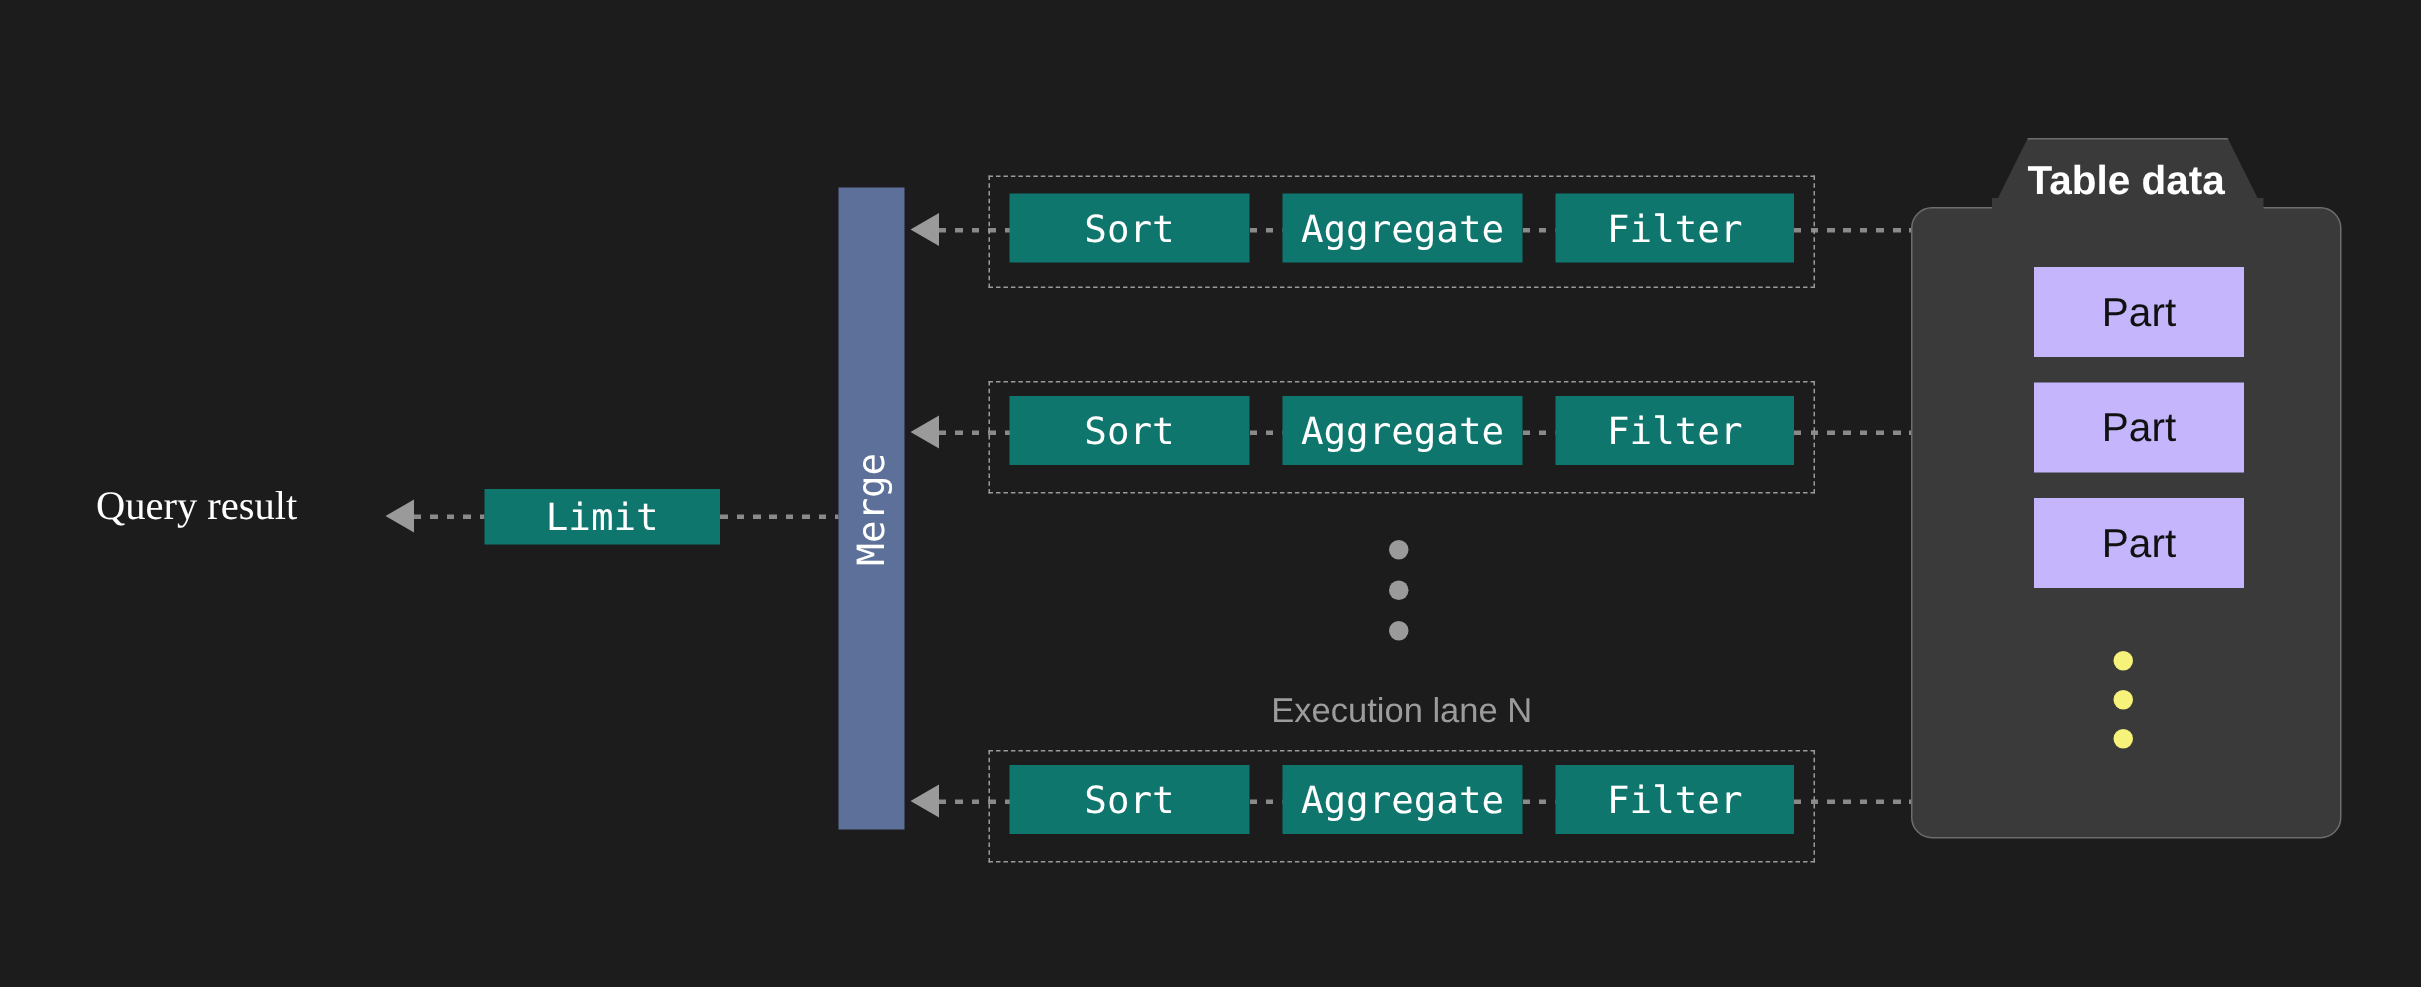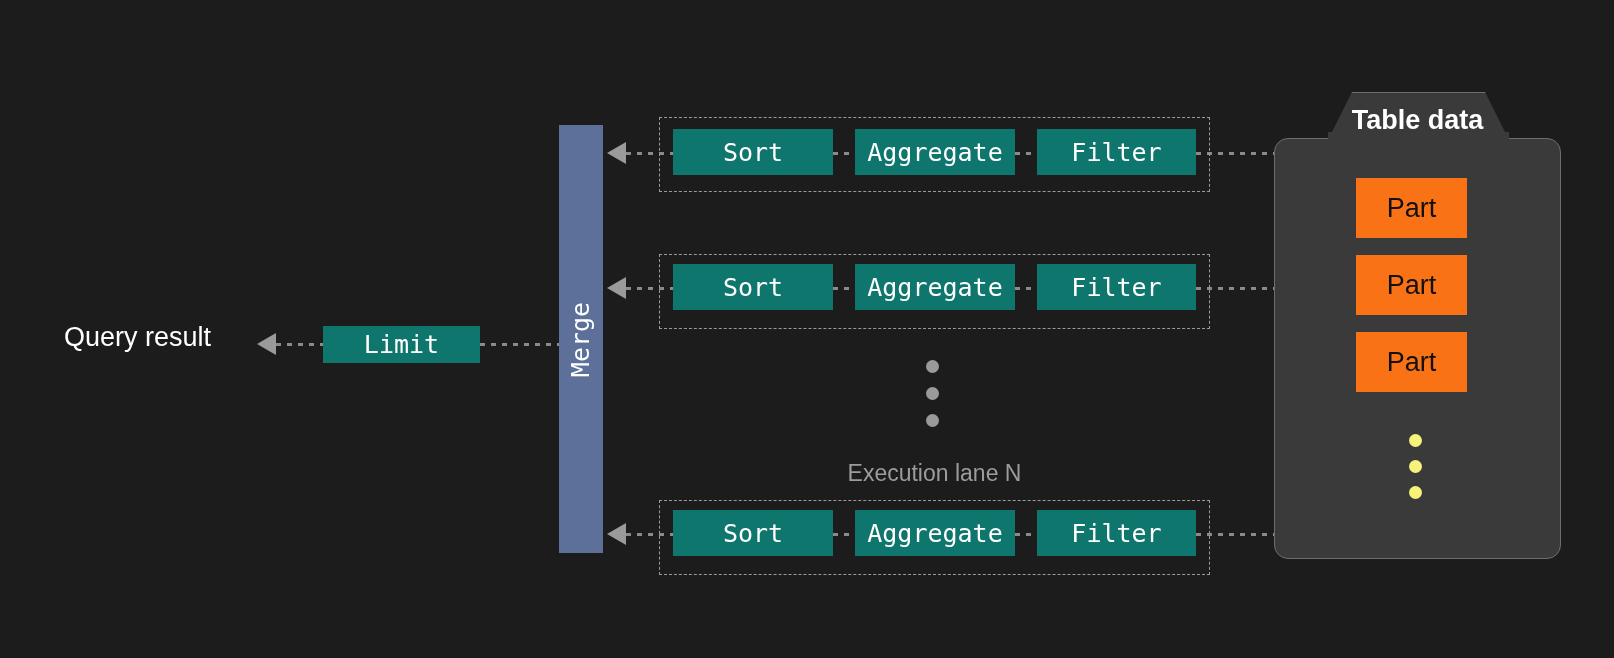--- a/index.html
+++ b/index.html
@@ -100,21 +100,21 @@
     left: 659px;
   }
 
   
   #query-result {
     position: absolute;
     left: 64px;
     top: 322px;
     color: #ffffff;
     font-size: 27px;
-    font-family: Liberation Sans, sans-serif;
+    font-family: Liberation Serif, serif;
     white-space: nowrap;
   }
 
   
   .vdots { position: absolute; }
   .vdots i {
     display: block;
     width: 13px; height: 13px;
     border-radius: 50%;
     background: #9a9a9a;
@@ -170,23 +170,23 @@
     text-align: center;
     color: #ffffff;
     font-size: 27px;
     font-family: "Liberation Sans", sans-serif;
     z-index: 3;
     pointer-events: none;
   }
   .part {
     position: absolute;
     left: 1356px;
-    width: 111px;
+    width: 140px;
     height: 60px;
-    background: #f97316;
+    background: #c4b5fd;
     color: #111111;
     font-size: 27px;
     font-family: "Liberation Sans", sans-serif;
     display: flex;
     align-items: center;
     justify-content: center;
     z-index: 2;
   }
 </style>
 </head>

